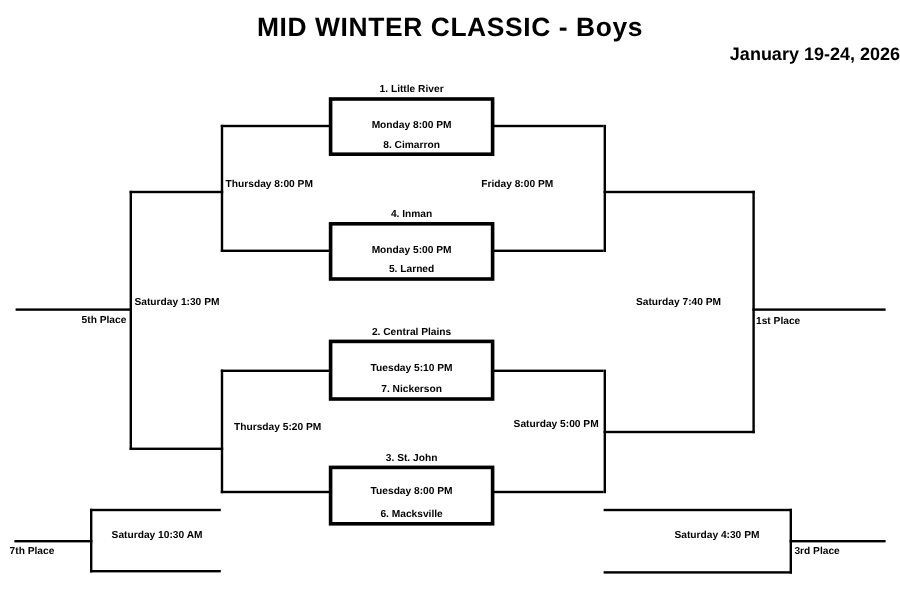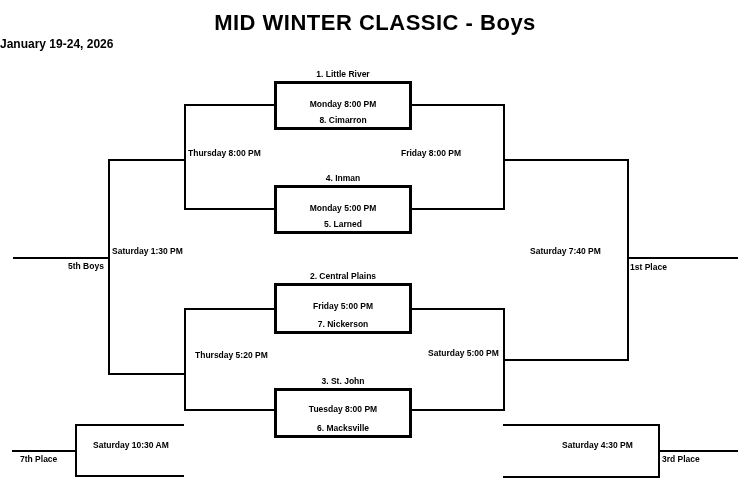--- a/index.html
+++ b/index.html
@@ -2,22 +2,22 @@
 <html><head>
 <meta charset="utf-8">
 <style>
   html,body { margin:0; padding:0; background:#ffffff; }
   .bracket {
     position:relative; width:750px; height:495px; background:#ffffff;
     color:#000; font-family:"Liberation Sans", sans-serif; overflow:hidden;
   }
   .title { position:absolute; top:10px; left:0; width:750px; text-align:center;
            font-size:22px; font-weight:bold; letter-spacing:0.5px; }
-  .subtitle { position:absolute; top:37px; left:0; width:750px; text-align:left;
-              font-size:12px; font-weight:bold; }
+  .subtitle { position:absolute; top:37px; left:0; width:750px; text-align:right;
+              font-size:15px; font-weight:bold; }
   .hl { position:absolute; height:2px; background:#000; }
   .vl { position:absolute; width:2px; background:#000; }
   .gamebox { position:absolute; left:274px; width:138px; border:3px solid #000;
              box-sizing:border-box; background:#ffffff; }
   .lbl { position:absolute; font-weight:bold; font-size:8.5px; line-height:9px;
          white-space:nowrap; }
   .ctr { left:274px; width:138px; text-align:center; }
 </style>
 </head>
 <body>
@@ -32,21 +32,21 @@
   <div class="lbl ctr" style="top:100px">Monday 8:00 PM</div>
   <div class="lbl ctr" style="top:116px">8. Cimarron</div>
 
   <div class="lbl ctr" style="top:174px">4. Inman</div>
   <div class="gamebox" style="top:185px;height:49px"></div>
   <div class="lbl ctr" style="top:204px">Monday 5:00 PM</div>
   <div class="lbl ctr" style="top:220px">5. Larned</div>
 
   <div class="lbl ctr" style="top:272px">2. Central Plains</div>
   <div class="gamebox" style="top:283px;height:51px"></div>
-  <div class="lbl ctr" style="top:302px">Friday 5:00 PM</div>
+  <div class="lbl ctr" style="top:302px">Tuesday 5:10 PM</div>
   <div class="lbl ctr" style="top:320px">7. Nickerson</div>
 
   <div class="lbl ctr" style="top:377px">3. St. John</div>
   <div class="gamebox" style="top:388px;height:50px"></div>
   <div class="lbl ctr" style="top:405px">Tuesday 8:00 PM</div>
   <div class="lbl ctr" style="top:424px">6. Macksville</div>
 
   <div class="hl" style="left:184px;top:104px;width:91px"></div>
   <div class="hl" style="left:184px;top:208px;width:91px"></div>
   <div class="vl" style="left:184px;top:104px;height:106px"></div>
@@ -82,24 +82,24 @@
   <div class="hl" style="left:503px;top:476px;width:157px"></div>
   <div class="vl" style="left:658px;top:424px;height:54px"></div>
   <div class="hl" style="left:658px;top:450px;width:80px"></div>
 
   <div class="lbl" style="left:188px;top:149px">Thursday 8:00 PM</div>
   <div class="lbl" style="left:195px;top:351px">Thursday 5:20 PM</div>
   <div class="lbl" style="left:401px;top:149px">Friday 8:00 PM</div>
   <div class="lbl" style="left:428px;top:349px">Saturday 5:00 PM</div>
 
   <div class="lbl" style="left:112px;top:247px">Saturday 1:30 PM</div>
-  <div class="lbl" style="left:68px;top:262px">5th Boys</div>
+  <div class="lbl" style="left:68px;top:262px">5th Place</div>
 
   <div class="lbl" style="left:530px;top:247px">Saturday 7:40 PM</div>
   <div class="lbl" style="left:630px;top:263px">1st Place</div>
 
   <div class="lbl" style="left:93px;top:441px">Saturday 10:30 AM</div>
-  <div class="lbl" style="left:20px;top:455px">7th Place</div>
+  <div class="lbl" style="left:8px;top:455px">7th Place</div>
 
   <div class="lbl" style="left:562px;top:441px">Saturday 4:30 PM</div>
   <div class="lbl" style="left:662px;top:455px">3rd Place</div>
 
 </div>
 
 </body></html>

